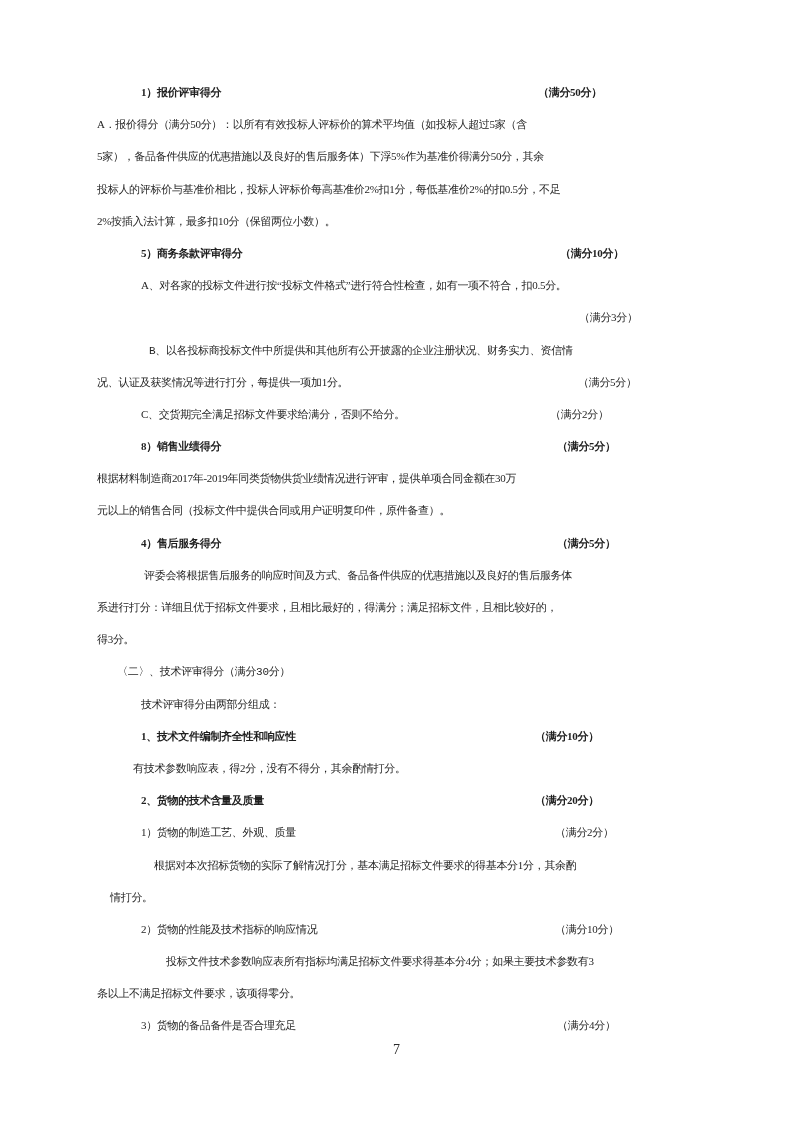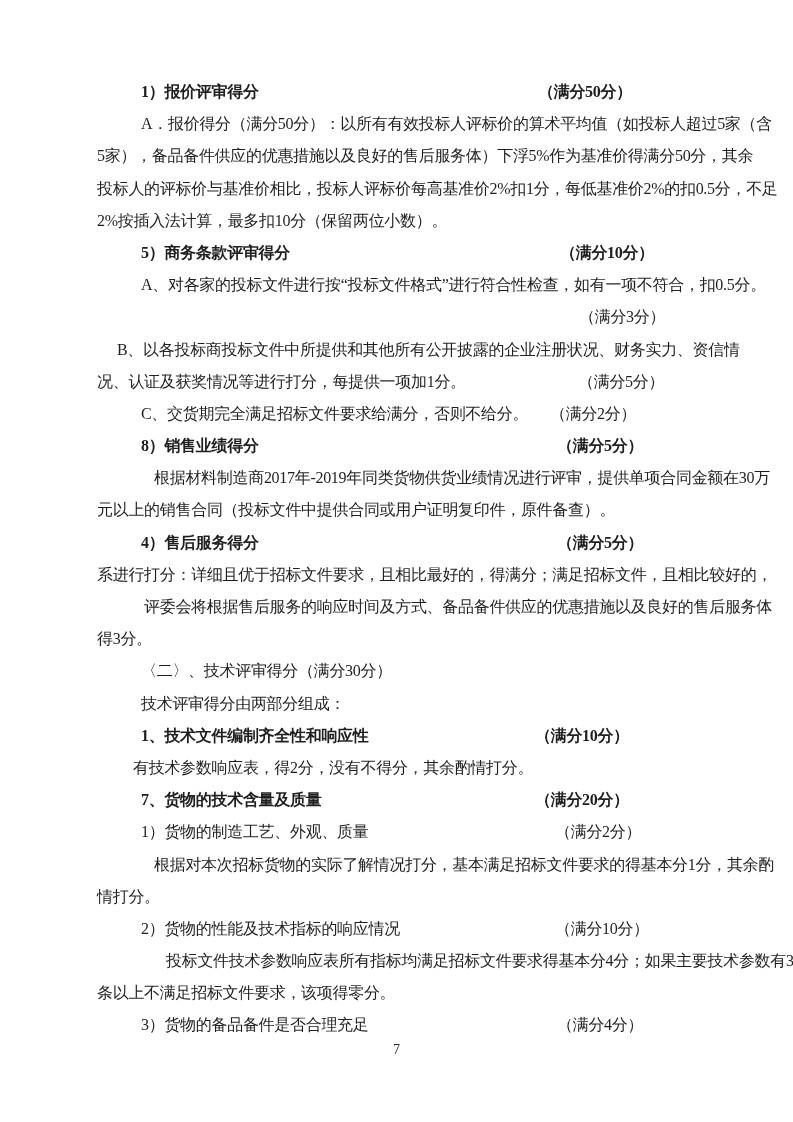--- a/index.html
+++ b/index.html
@@ -20,21 +20,21 @@
   .content {
     position: absolute;
     left: 97px;
     top: 76px;
     width: 620px;
   }
   .line {
     position: relative;
     height: 32.2px;
     line-height: 32.2px;
-    font-size: 16px;
+    font-size: 11px;
     letter-spacing: -0.3px;
     white-space: nowrap;
   }
   .line.bold .txt,
   .line.bold .score {
     font-weight: bold;
   }
   .txt {
     display: inline-block;
   }
@@ -53,44 +53,44 @@
     line-height: 20px;
     color: #2a2a2a;
   }
 </style>
 </head>
 <body>
 
 <div class="page">
   <div class="content" id="doc-lines">
       <div class="line bold"><span class="txt" style="margin-left: 44px;">1）报价评审得分</span><span class="score" style="left: 441px; text-align: right;">（满分50分）</span></div>
-      <div class="line"><span class="txt" style="margin-left: 44px;">A．报价得分（满分50分）：以所有有效投标人评标价的算术平均值（如投标人超过5家（含</span></div>
+      <div class="line"><span class="txt" style="">A．报价得分（满分50分）：以所有有效投标人评标价的算术平均值（如投标人超过5家（含</span></div>
       <div class="line"><span class="txt" style="margin-left: 0px;">5家），备品备件供应的优惠措施以及良好的售后服务体）下浮5%作为基准价得满分50分，其余</span></div>
       <div class="line"><span class="txt" style="margin-left: 0px;">投标人的评标价与基准价相比，投标人评标价每高基准价2%扣1分，每低基准价2%的扣0.5分，不足</span></div>
       <div class="line"><span class="txt" style="margin-left: 0px;">2%按插入法计算，最多扣10分（保留两位小数）。</span></div>
       <div class="line bold"><span class="txt" style="margin-left: 44px;">5）商务条款评审得分</span><span class="score" style="left: 463px;">（满分10分）</span></div>
       <div class="line"><span class="txt" style="margin-left: 44px;">A、对各家的投标文件进行按“投标文件格式”进行符合性检查，如有一项不符合，扣0.5分。</span></div>
       <div class="line"><span class="txt" style="margin-left: 0px;"></span><span class="score" style="left: 482px;">（满分3分）</span></div>
-      <div class="line"><span class="txt" style="margin-left: 20px;">B、以各投标商投标文件中所提供和其他所有公开披露的企业注册状况、财务实力、资信情</span></div>
+      <div class="line"><span class="txt" style="margin-left: 52px; font-family: Liberation Mono, monospace;">B、以各投标商投标文件中所提供和其他所有公开披露的企业注册状况、财务实力、资信情</span></div>
       <div class="line"><span class="txt" style="margin-left: 0px;">况、认证及获奖情况等进行打分，每提供一项加1分。</span><span class="score" style="left: 481px;">（满分5分）</span></div>
       <div class="line"><span class="txt" style="margin-left: 44px;">C、交货期完全满足招标文件要求给满分，否则不给分。</span><span class="score" style="left: 453px;">（满分2分）</span></div>
       <div class="line bold"><span class="txt" style="margin-left: 44px;">8）销售业绩得分</span><span class="score" style="left: 460px;">（满分5分）</span></div>
-      <div class="line"><span class="txt" style="margin-left: 57px;">根据材料制造商2017年-2019年同类货物供货业绩情况进行评审，提供单项合同金额在30万</span></div>
+      <div class="line"><span class="txt" style="">根据材料制造商2017年-2019年同类货物供货业绩情况进行评审，提供单项合同金额在30万</span></div>
       <div class="line"><span class="txt" style="margin-left: 0px;">元以上的销售合同（投标文件中提供合同或用户证明复印件，原件备查）。</span></div>
       <div class="line bold"><span class="txt" style="margin-left: 44px;">4）售后服务得分</span><span class="score" style="left: 460px;">（满分5分）</span></div>
+      <div class="line"><span class="txt" style="margin-left: 47px;">评委会将根据售后服务的响应时间及方式、备品备件供应的优惠措施以及良好的售后服务体</span></div>
       <div class="line"><span class="txt" style="margin-left: 0px;">系进行打分：详细且优于招标文件要求，且相比最好的，得满分；满足招标文件，且相比较好的，</span></div>
-      <div class="line"><span class="txt" style="margin-left: 47px;">评委会将根据售后服务的响应时间及方式、备品备件供应的优惠措施以及良好的售后服务体</span></div>
       <div class="line"><span class="txt" style="margin-left: 0px;">得3分。</span></div>
-      <div class="line"><span class="txt" style="margin-left: 44px;">〈二〉、技术评审得分（满分30分）</span></div>
+      <div class="line"><span class="txt" style="margin-left: 20px; font-family: Liberation Mono, monospace;">〈二〉、技术评审得分（满分30分）</span></div>
       <div class="line"><span class="txt" style="margin-left: 44px;">技术评审得分由两部分组成：</span></div>
       <div class="line bold"><span class="txt" style="margin-left: 44px;">1、技术文件编制齐全性和响应性</span><span class="score" style="left: 438px;">（满分10分）</span></div>
       <div class="line"><span class="txt" style="margin-left: 36px;">有技术参数响应表，得2分，没有不得分，其余酌情打分。</span></div>
-      <div class="line bold"><span class="txt" style="margin-left: 44px;">7、货物的技术含量及质量</span><span class="score" style="left: 438px;">（满分20分）</span></div>
+      <div class="line bold"><span class="txt" style="margin-left: 44px;">2、货物的技术含量及质量</span><span class="score" style="left: 438px;">（满分20分）</span></div>
       <div class="line"><span class="txt" style="margin-left: 44px;">1）货物的制造工艺、外观、质量</span><span class="score" style="left: 458px;">（满分2分）</span></div>
       <div class="line"><span class="txt" style="margin-left: 57px;">根据对本次招标货物的实际了解情况打分，基本满足招标文件要求的得基本分1分，其余酌</span></div>
-      <div class="line"><span class="txt" style="margin-left: 0px;">情打分。</span></div>
+      <div class="line"><span class="txt" style="margin-left: 13px;">情打分。</span></div>
       <div class="line"><span class="txt" style="margin-left: 44px;">2）货物的性能及技术指标的响应情况</span><span class="score" style="left: 458px;">（满分10分）</span></div>
       <div class="line"><span class="txt" style="margin-left: 69px;">投标文件技术参数响应表所有指标均满足招标文件要求得基本分4分；如果主要技术参数有3</span></div>
       <div class="line"><span class="txt" style="margin-left: 0px;">条以上不满足招标文件要求，该项得零分。</span></div>
       <div class="line"><span class="txt" style="margin-left: 44px;">3）货物的备品备件是否合理充足</span><span class="score" style="left: 460px;">（满分4分）</span></div>
     </div>
   <div class="footer">7</div>
 </div>
 
 </body></html>

